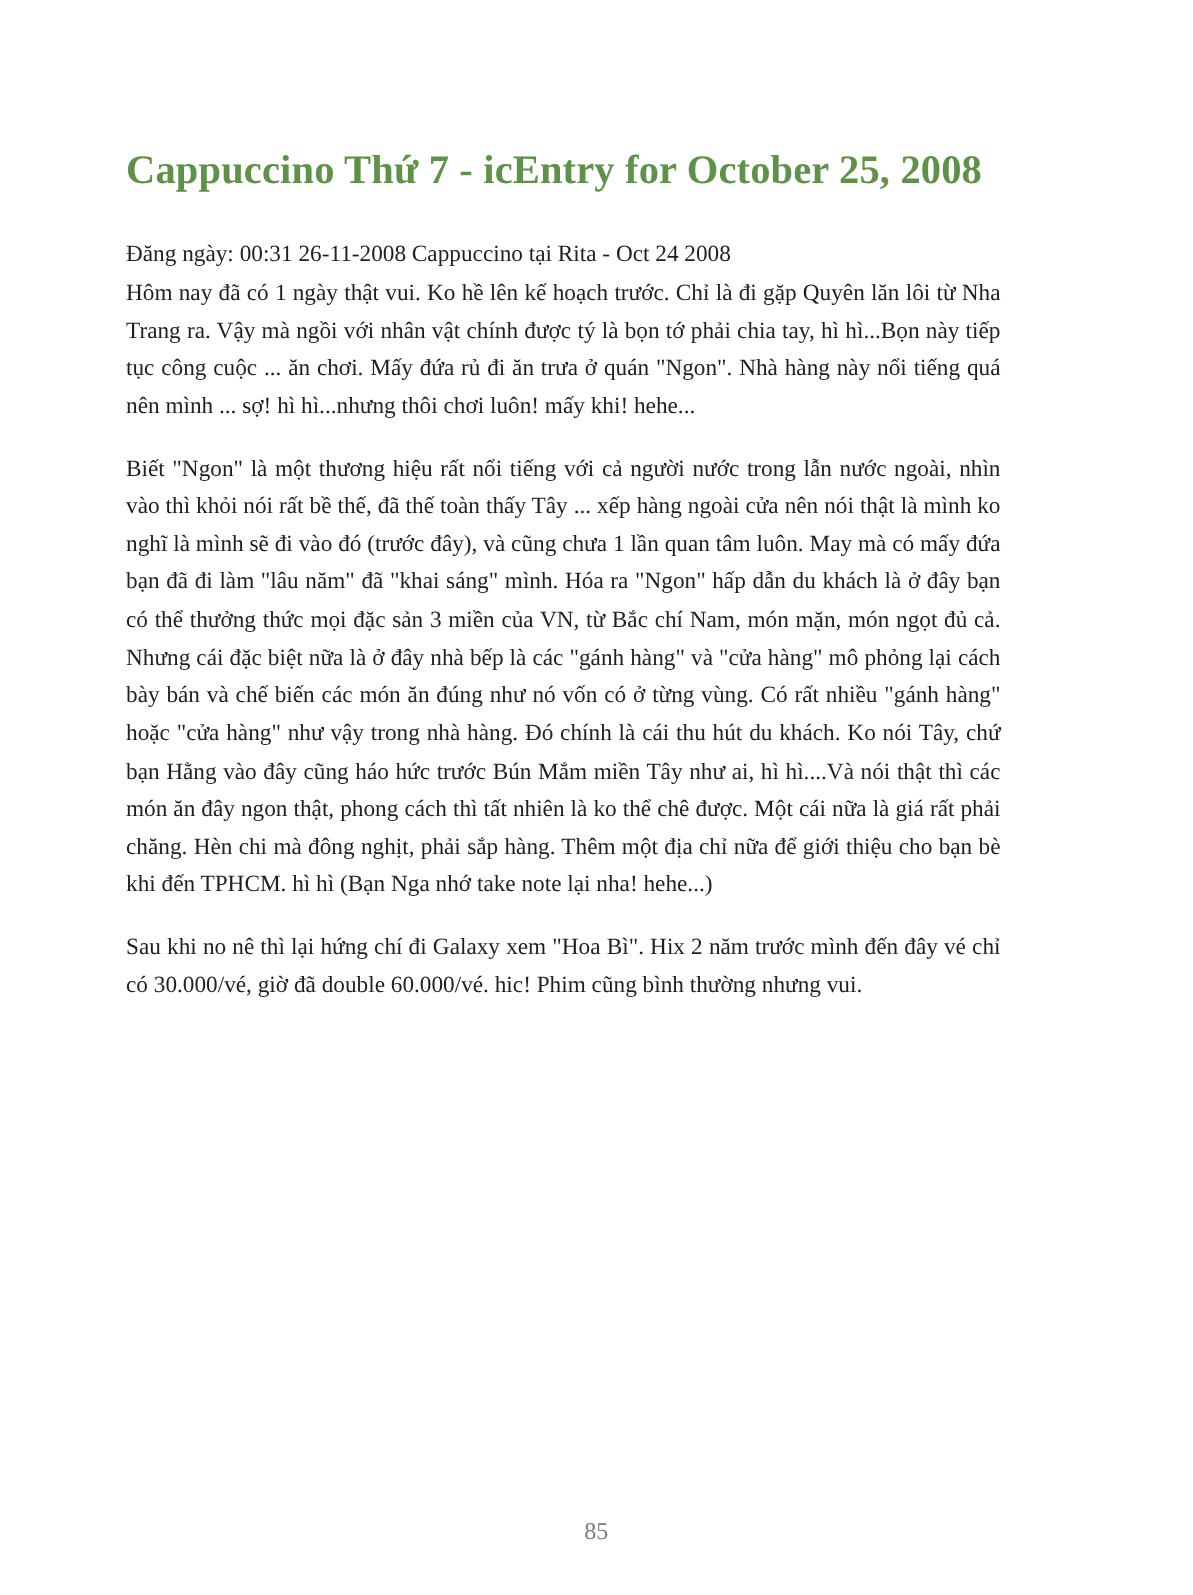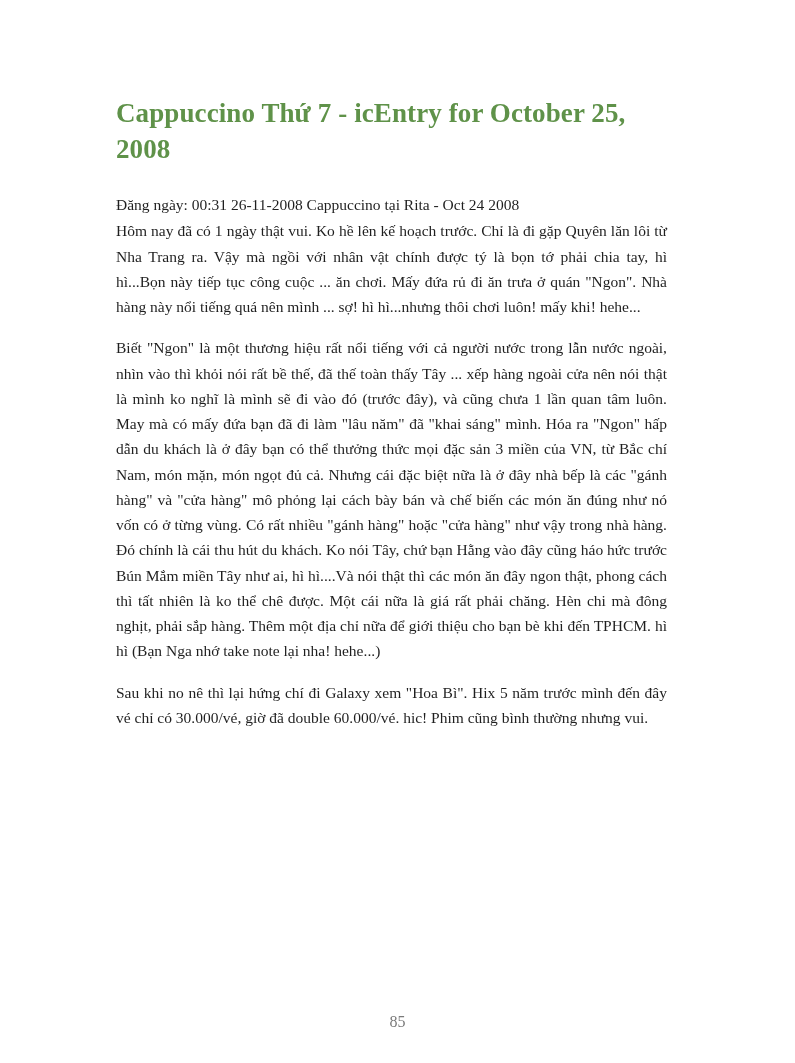--- a/index.html
+++ b/index.html
@@ -12,21 +12,21 @@
     height: 1063px;
     font-family: "Liberation Serif", "DejaVu Serif", serif;
     color: #1a1a1a;
     position: relative;
     overflow: hidden;
   }
   .page {
     width: 795px;
     height: 1063px;
     box-sizing: border-box;
-    padding: 96px 128px 0 116px;
+    padding: 96px 128px 0 84px;
     position: relative;
   }
   .post-title {
     font-family: "Liberation Serif", "DejaVu Serif", serif;
     font-size: 27px;
     line-height: 1.32;
     font-weight: bold;
     color: #5f9249;
     margin: 0 0 26px 0;
     letter-spacing: 0.1px;
@@ -69,18 +69,18 @@
 
   <h1 class="post-title">Cappuccino Thứ 7 - icEntry for October 25, 2008</h1>
 
   <div class="post-meta">
     <span>Đăng ngày: 00:31 26-11-2008 </span><span class="meta-italic">Cappuccino tại Rita - Oct 24 2008</span>
   </div>
 
   <div class="post-body">
     <p>Hôm nay đã có 1 ngày thật vui. Ko hề lên kế hoạch trước. Chỉ là đi gặp Quyên lăn lôi từ Nha Trang ra. Vậy mà ngồi với nhân vật chính được tý là bọn tớ phải chia tay, hì hì...Bọn này tiếp tục công cuộc ... ăn chơi. Mấy đứa rủ đi ăn trưa ở quán "Ngon". Nhà hàng này nổi tiếng quá nên mình ... sợ! hì hì...nhưng thôi chơi luôn! mấy khi! hehe...</p>
     <p>Biết "Ngon" là một thương hiệu rất nổi tiếng với cả người nước trong lẫn nước ngoài, nhìn vào thì khỏi nói rất bề thế, đã thế toàn thấy Tây ... xếp hàng ngoài cửa nên nói thật là mình ko nghĩ là mình sẽ đi vào đó (trước đây), và cũng chưa 1 lần quan tâm luôn. May mà có mấy đứa bạn đã đi làm "lâu năm" đã "khai sáng" mình. Hóa ra "Ngon" hấp dẫn du khách là ở đây bạn có thể thưởng thức mọi đặc sản 3 miền của VN, từ Bắc chí Nam, món mặn, món ngọt đủ cả. Nhưng cái đặc biệt nữa là ở đây nhà bếp là các "gánh hàng" và "cửa hàng" mô phỏng lại cách bày bán và chế biến các món ăn đúng như nó vốn có ở từng vùng. Có rất nhiều "gánh hàng" hoặc "cửa hàng" như vậy trong nhà hàng. Đó chính là cái thu hút du khách. Ko nói Tây, chứ bạn Hằng vào đây cũng háo hức trước Bún Mắm miền Tây như ai, hì hì....Và nói thật thì các món ăn đây ngon thật, phong cách thì tất nhiên là ko thể chê được. Một cái nữa là giá rất phải chăng. Hèn chi mà đông nghịt, phải sắp hàng. Thêm một địa chỉ nữa để giới thiệu cho bạn bè khi đến TPHCM. hì hì (Bạn Nga nhớ take note lại nha! hehe...)</p>
-    <p>Sau khi no nê thì lại hứng chí đi Galaxy xem "Hoa Bì". Hix 5 năm trước mình đến đây vé chỉ có 30.000/vé, giờ đã double 60.000/vé. hic! Phim cũng bình thường nhưng vui.</p>
+    <p>Sau khi no nê thì lại hứng chí đi Galaxy xem "Hoa Bì". Hix 2 năm trước mình đến đây vé chỉ có 30.000/vé, giờ đã double 60.000/vé. hic! Phim cũng bình thường nhưng vui.</p>
   </div>
 
   <div class="page-number">85</div>
 
 </div>
 
 </body></html>

